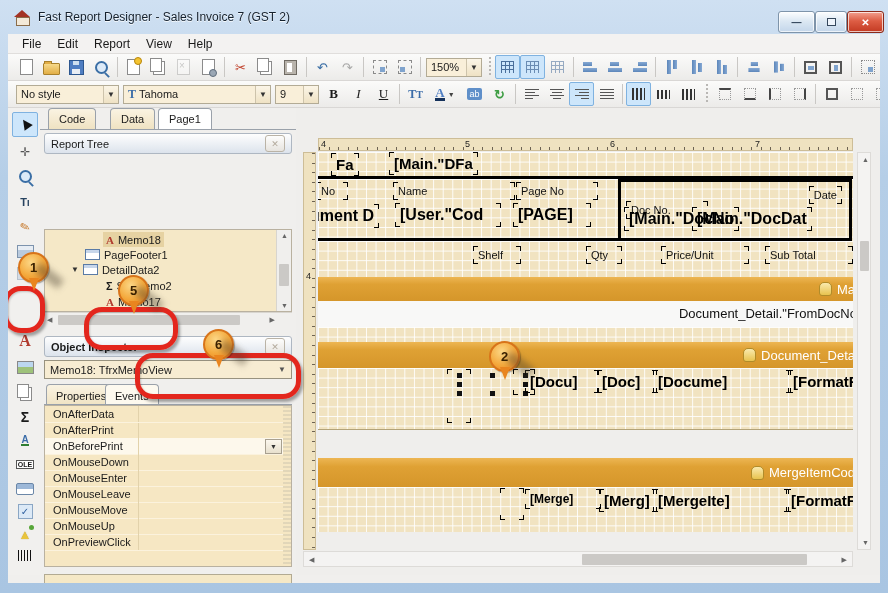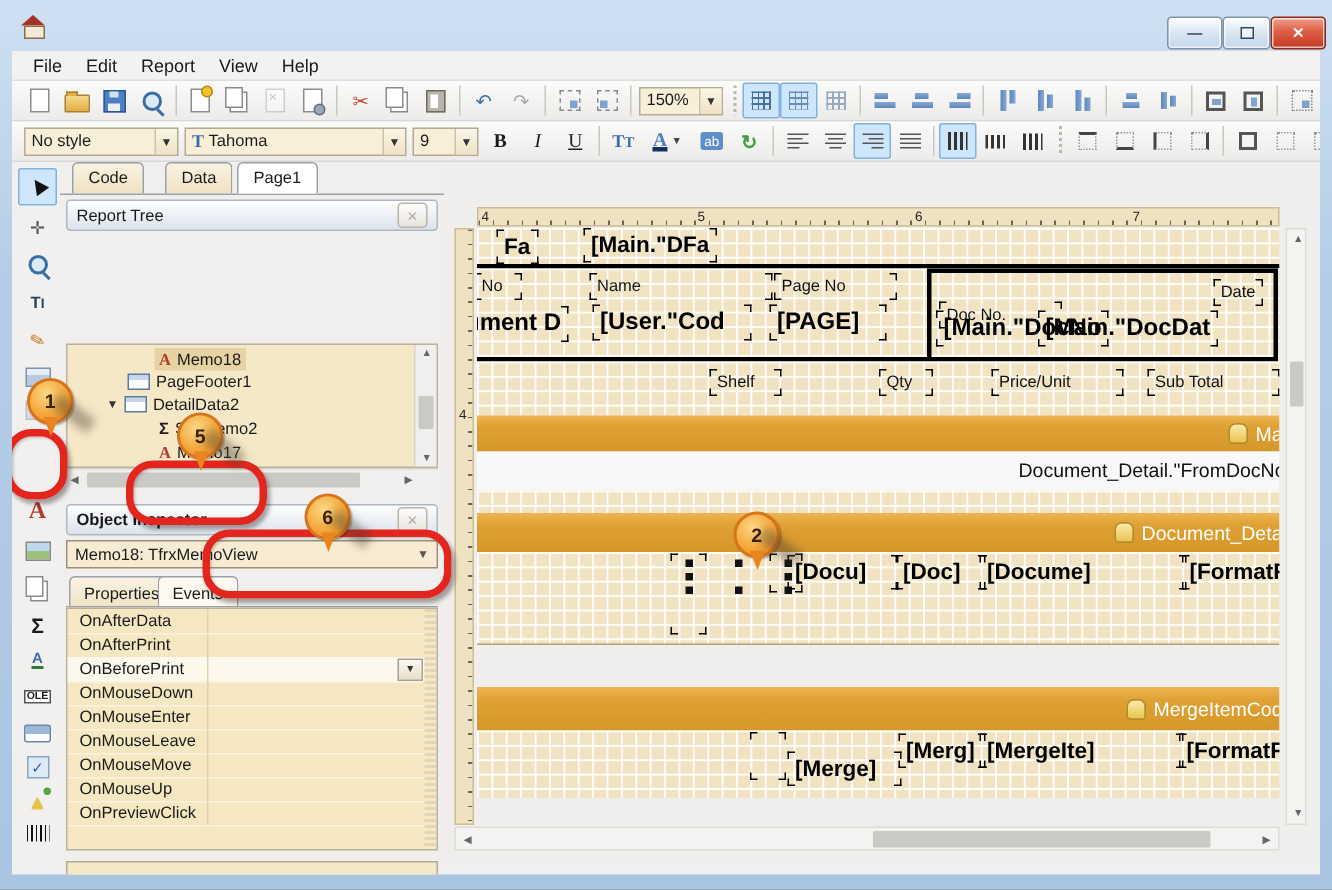--- a/index.html
+++ b/index.html
@@ -165,20 +165,21 @@
   .pin::after{content:"";position:absolute;left:9px;top:24px;border-left:5px solid transparent;border-right:5px solid transparent;border-top:13px solid #e9851f;}
   .pin::before{content:"";position:absolute;left:14px;top:16px;width:30px;height:11px;background:rgba(70,60,45,.4);filter:blur(3px);transform:rotate(38deg);z-index:-1;}
 </style>
 </head>
 <body>
 
 <div id="window">
 
   <div class="titlebar">
     <span class="app-icon"></span>
+    <span class="wtitle">Fast Report Designer - Sales Invoice 7 (GST 2)</span>
   </div>
   <div class="winbtn close" style="left:847px;width:35px;">✕</div>
   <div class="winbtn" style="left:815px;width:30px;">
       <span class="rest-glyph"></span>
     </div>
   <div class="winbtn" style="left:778px;width:35px;">—</div>
 
   <div class="client">
 
     <div class="menubar">
@@ -596,21 +597,21 @@
         <span class="mm fld" style="left:284px;top:221px;font-size:15px;width:50px">[Doc]</span>
         <span class="mm fld" style="left:340px;top:221px;font-size:15px;width:128px">[Docume]</span>
         <span class="mm fld" style="left:475px;top:221px;font-size:15px">[FormatFloa]</span>
 
         <div class="oband" style="top:306px;height:29px">
           <span class="db"></span>
           <span class="btxt">MergeItemCod</span>
         </div>
         <div class="gridband" style="top:335px;height:45px"></div>
         <span class="mm" style="left:187px;top:339px;width:14px;height:26px"></span>
-        <span class="mm fld" style="left:212px;top:352px;font-size:15px;width:66px">[Merge]</span>
+        <span class="mm fld" style="left:212px;top:340px;font-size:12px;width:66px">[Merge]</span>
         <span class="mm fld" style="left:286px;top:340px;font-size:15px;width:48px">[Merg]</span>
         <span class="mm fld" style="left:340px;top:340px;font-size:15px;width:126px">[MergeIte]</span>
         <span class="mm fld" style="left:473px;top:340px;font-size:15px">[FormatFloa]</span>
       </div>
 
       <div class="dscroll-v">
         <span class="sbarrow" style="left:4px;top:3px">▲</span>
         <span class="sbthumb" style="left:2px;top:88px;width:9px;height:30px"></span>
         <span class="sbarrow" style="left:4px;bottom:3px">▼</span>
       </div>

